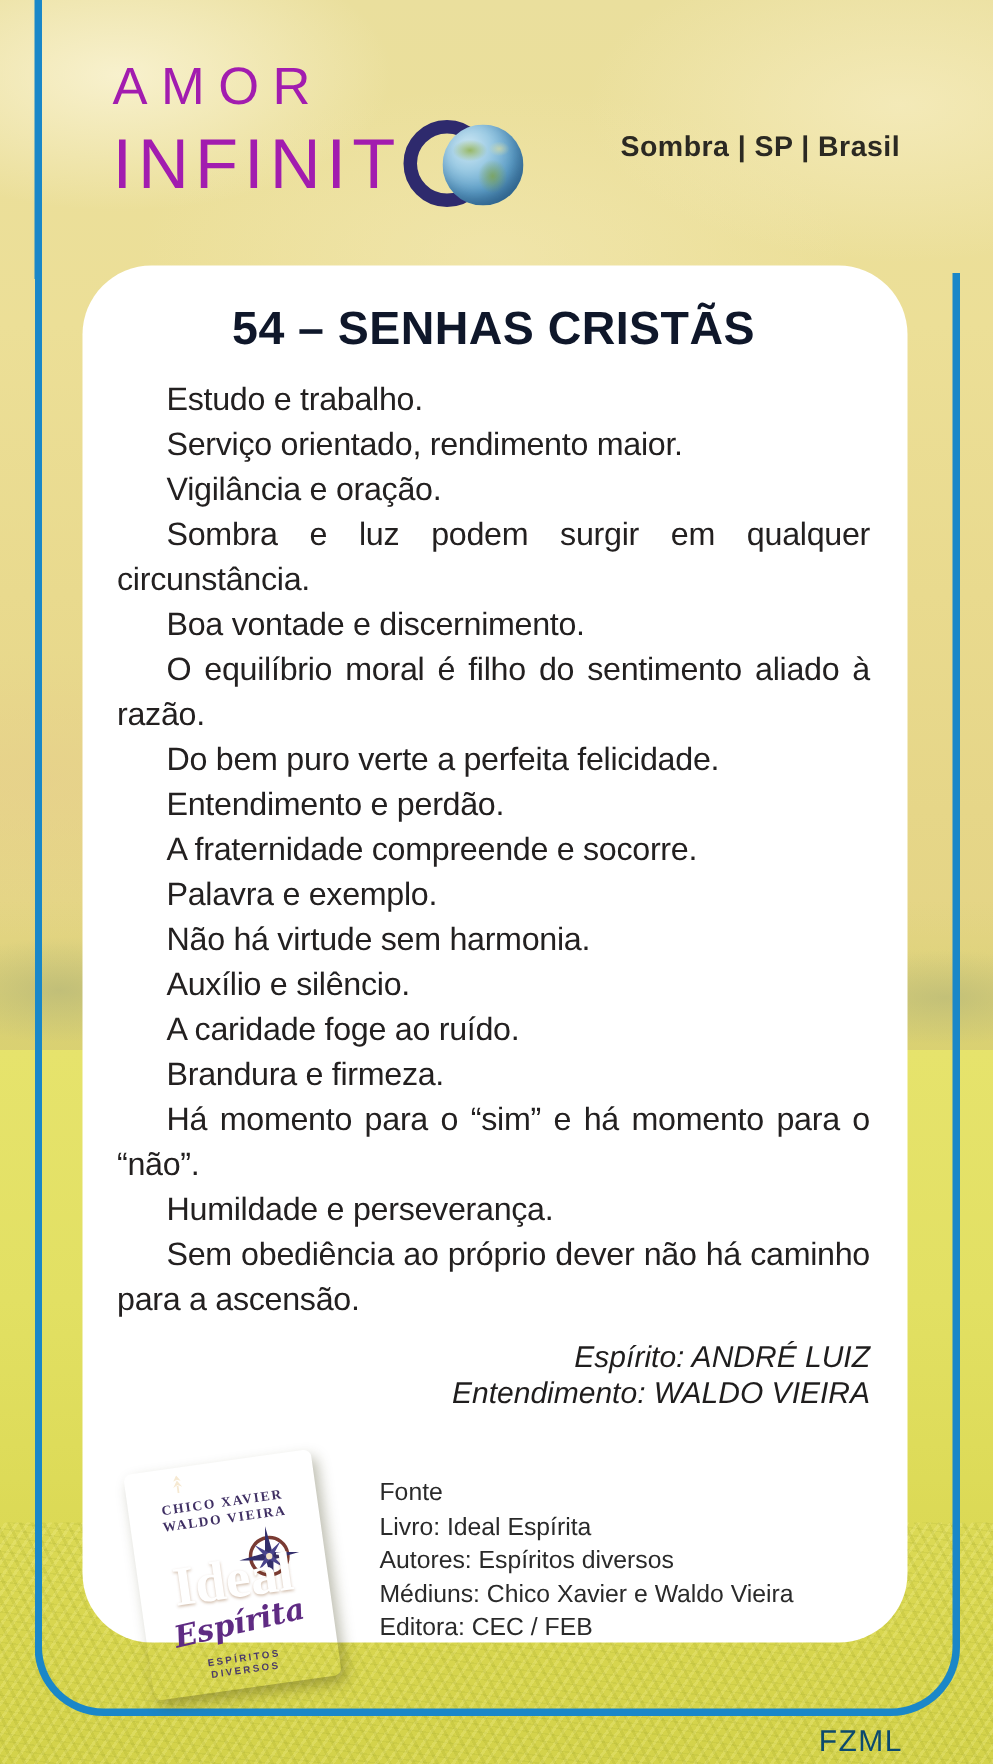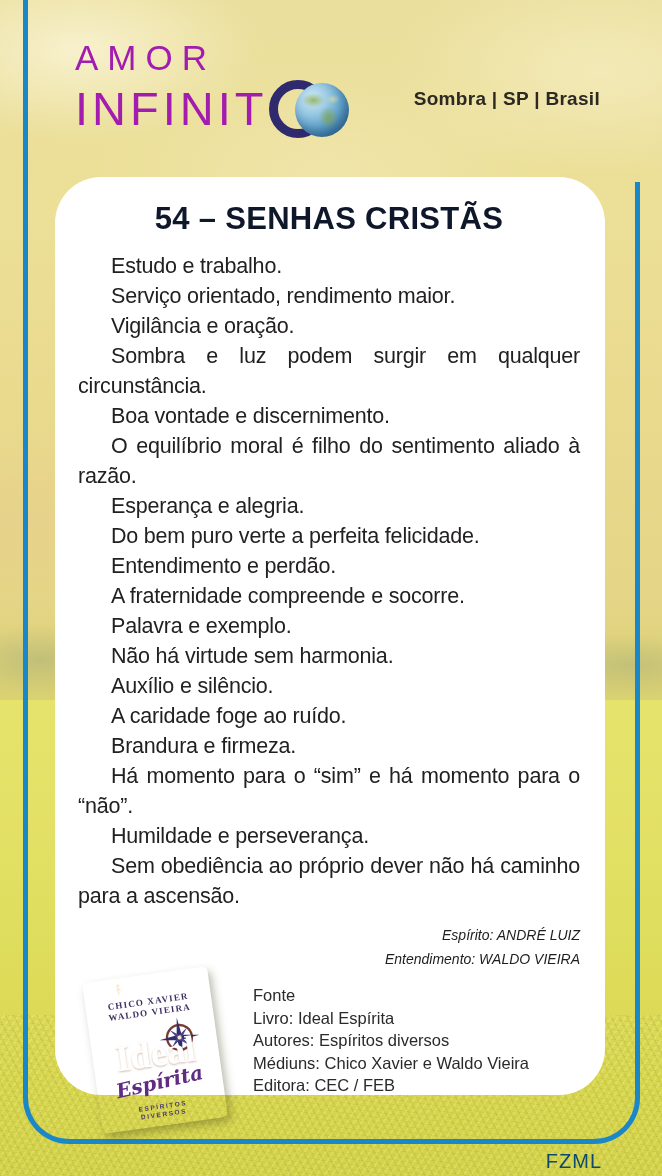--- a/index.html
+++ b/index.html
@@ -71,21 +71,21 @@
   }
   .card-title{
     text-align:center;font-size:31px;font-weight:bold;color:#0f172a;letter-spacing:.3px;
     margin:0 0 14px 0;
   }
   .body-text p{
     margin:0;text-indent:33px;text-align:justify;
     font-size:21.5px;line-height:30px;color:#232020;letter-spacing:-0.2px;
   }
   .credits{
-    margin-top:12px;text-align:right;font-style:italic;font-size:14px;line-height:24px;color:#1f1d1d;
+    margin-top:12px;text-align:right;font-style:italic;font-size:20px;line-height:24px;color:#1f1d1d;
   }
   
   .source{
     position:absolute;left:253px;top:984px;font-size:16.5px;line-height:22.5px;color:#2a2a2a;z-index:5;
   }
   .source div{white-space:nowrap;}
   
   .book{
     position:absolute;left:92px;top:974px;width:126px;height:152px;z-index:6;
     transform:rotate(-8deg);transform-origin:50% 50%;
@@ -147,21 +147,20 @@
 
   <div class="card">
     <h1 class="card-title">54 – SENHAS CRISTÃS</h1>
     <div class="body-text">
       <p>Estudo e trabalho.</p>
       <p>Serviço orientado, rendimento maior.</p>
       <p>Vigilância e oração.</p>
       <p>Sombra e luz podem surgir em qualquer circunstância.</p>
       <p>Boa vontade e discernimento.</p>
       <p>O equilíbrio moral é filho do sentimento aliado à razão.</p>
-      <p>Esperança e alegria.</p>
       <p>Do bem puro verte a perfeita felicidade.</p>
       <p>Entendimento e perdão.</p>
       <p>A fraternidade compreende e socorre.</p>
       <p>Palavra e exemplo.</p>
       <p>Não há virtude sem harmonia.</p>
       <p>Auxílio e silêncio.</p>
       <p>A caridade foge ao ruído.</p>
       <p>Brandura e firmeza.</p>
       <p>Há momento para o “sim” e há momento para o “não”.</p>
       <p>Humildade e perseverança.</p>

